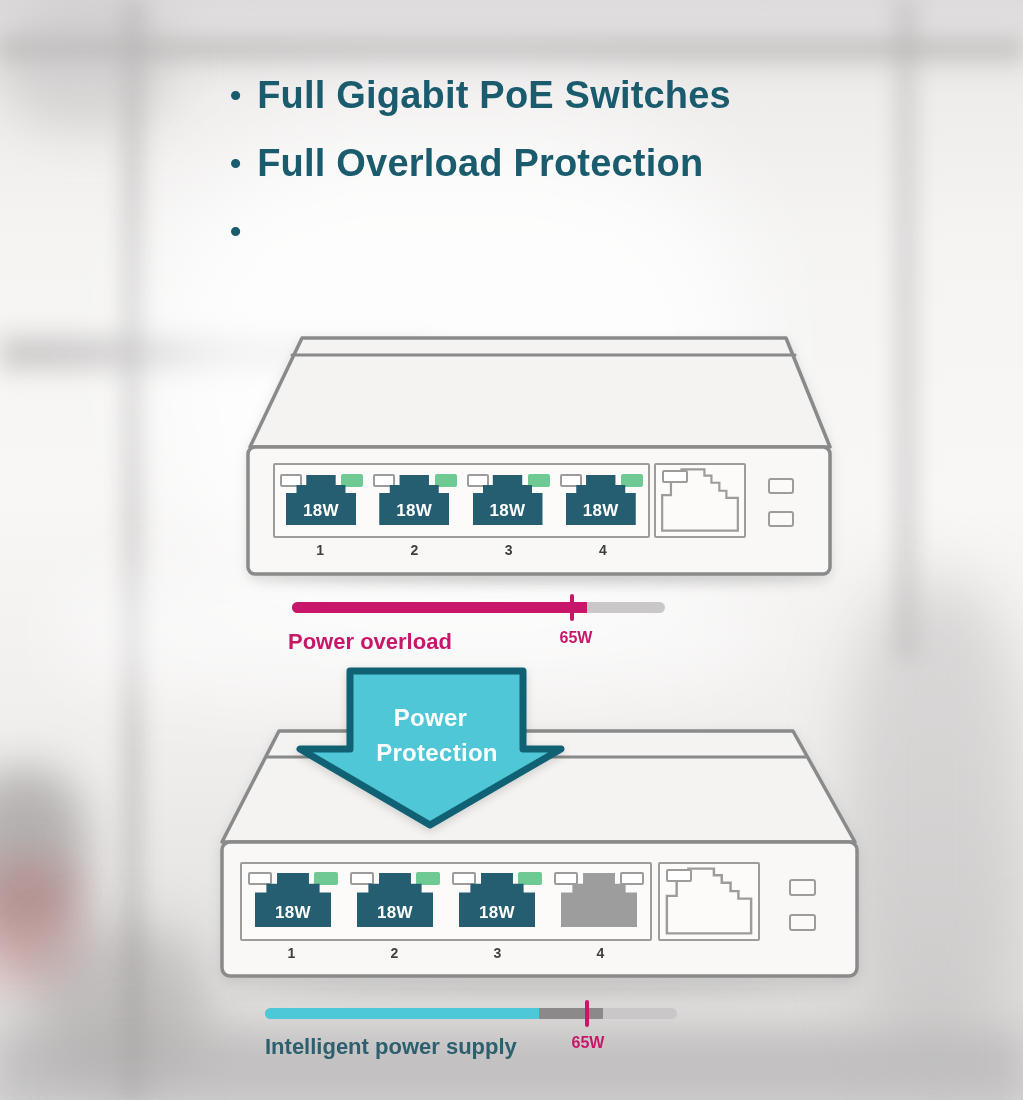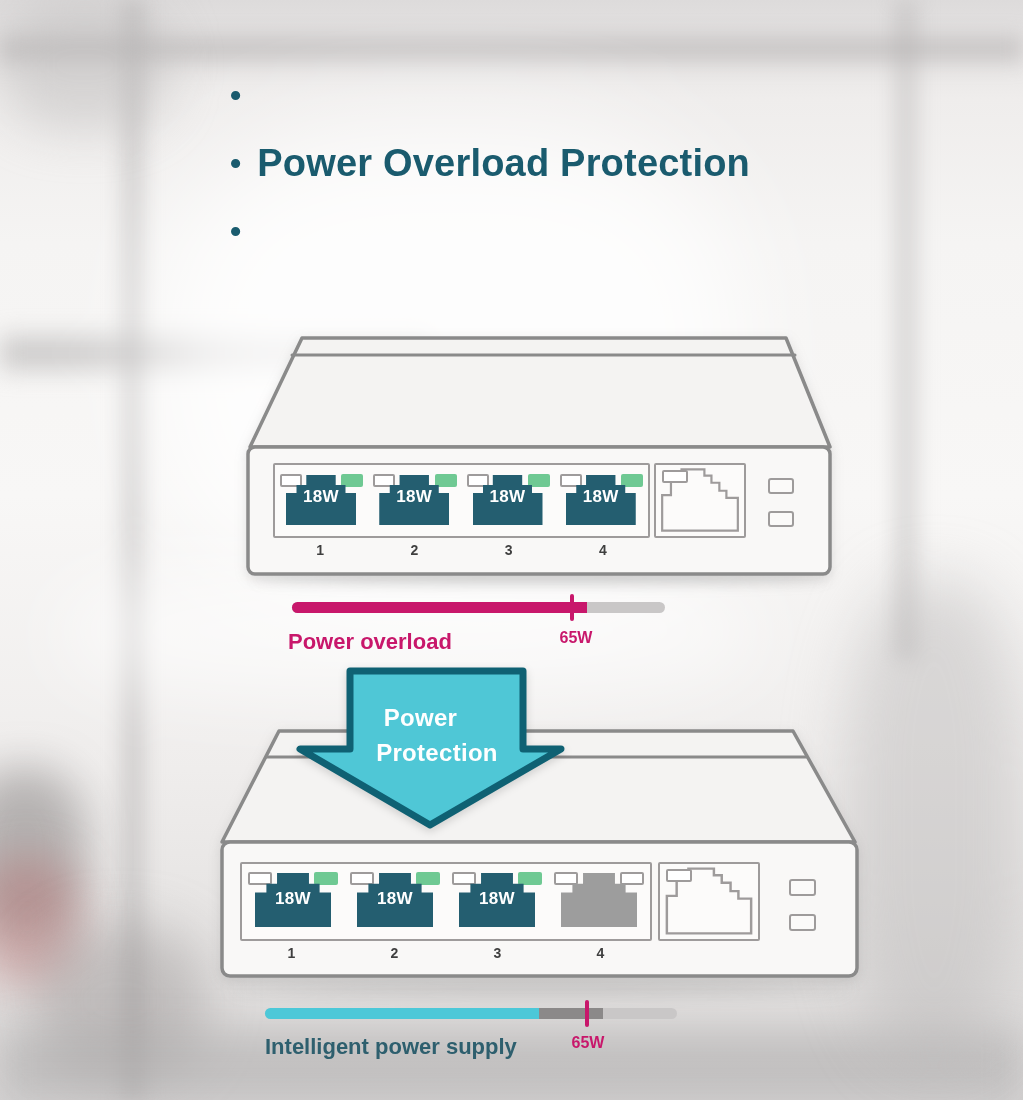--- a/index.html
+++ b/index.html
@@ -41,21 +41,21 @@
     border:2px solid var(--panel-border,#9e9b9b);background:#fcfbfa;border-radius:2px;}
   .ports-panel{display:flex;}
   .port-slot{position:relative;flex:1;}
   .led{position:absolute;box-sizing:border-box;border-radius:2px;}
   .led-white{border:2px solid var(--panel-border,#9e9b9b);background:#ffffff;}
   .led-green{background:var(--green-led,#6fc993);}
   .rj45-plug{position:absolute;background:var(--port-teal,#245e70);
     clip-path:polygon(29% 0%,71% 0%,71% 20%,85% 20%,85% 36%,100% 36%,100% 100%,0% 100%,0% 36%,15% 36%,15% 20%,29% 20%);
     display:flex;align-items:flex-end;justify-content:center;}
   .rj45-plug.inactive{background:var(--inactive-port,#9d9d9d);}
-  .port-wattage{color:#ffffff;font-size:17px;font-weight:700;padding-bottom:18px;letter-spacing:.3px;}
+  .port-wattage{color:#ffffff;font-size:17px;font-weight:700;padding-bottom:4px;letter-spacing:.3px;}
   .numbers-row{position:absolute;display:flex;z-index:3;}
   .port-number{flex:1;text-align:center;font-size:14px;font-weight:700;color:#3f3f3f;}
   .uplink-jack{position:absolute;left:0;top:0;width:100%;height:100%;}
   .uplink-jack path{fill:none;stroke:var(--panel-border,#9e9b9b);stroke-width:2.5;stroke-linejoin:miter;}
   .uplink-led{left:6px;top:5px;width:26px;height:13px;z-index:2;}
   .status-rect{position:absolute;z-index:3;box-sizing:border-box;
     border:2px solid var(--panel-border,#9e9b9b);border-radius:3px;background:#fbfaf9;}
 
   
   .bar-track{position:absolute;z-index:3;height:11px;border-radius:6px;background:var(--track-gray,#c9c7c7);}
@@ -94,24 +94,25 @@
   <div class="blob b7"></div>
   <div class="blob b8"></div>
   <div class="blob b9"></div>
   <div class="blob b10"></div>
   <div class="blob b11"></div>
   <div class="blob b12"></div>
 
   <div id="features">
     <div class="feature-row">
       <span class="feature-bullet">•</span>
+      <span class="feature-label">Full Gigabit PoE Switches</span>
     </div>
     <div class="feature-row">
       <span class="feature-bullet">•</span>
-      <span class="feature-label">Power Overload Protection</span>
+      <span class="feature-label">Full Overload Protection</span>
     </div>
     <div class="feature-row">
       <span class="feature-bullet">•</span>
     </div>
   </div>
 
   <div class="floor-shadow" style="left:255px;top:572px;width:570px;height:12px;filter:blur(7px);"></div>
   <svg class="chassis" style="left:220px;top:320px;" width="640" height="280" viewBox="220 320 640 280">
     <polygon points="302,338 786,338 830,447 250,447"></polygon>
     <line x1="292" y1="355" x2="795" y2="355"></line>
@@ -223,21 +224,21 @@
     <div class="port-number">3</div>
     <div class="port-number">4</div>
   </div>
 
   <div class="status-rect" style="left:789px;top:879px;width:27px;height:17px;"></div>
   <div class="status-rect" style="left:789px;top:914px;width:27px;height:17px;"></div>
 
   <svg id="arrow-svg" width="290" height="185" viewBox="285 655 290 185">
     <polygon points="350,671 523,671 523,749 561,749 430,825 300,749 350,749"></polygon>
   </svg>
-  <div class="arrow-text" style="left:334px;top:704px;width:173px;">Power</div>
+  <div class="arrow-text" style="left:344px;top:704px;width:173px;">Power</div>
   <div class="arrow-text" style="left:337px;top:739px;width:200px;">Protection</div>
 
   <div class="bar-track" style="left:265px;top:1008px;width:412px;"></div>
   <div class="bar-fill cyan" style="left:265px;top:1008px;width:274px;"></div>
   <div class="bar-used" style="left:539px;top:1008px;width:64px;"></div>
   <div class="bar-tick" style="left:585px;top:1000px;"></div>
   <div class="bar-label teal" style="left:265px;top:1034px;">Intelligent power supply</div>
   <div class="bar-limit" style="left:548px;top:1034px;">65W</div>
 
 </div>

